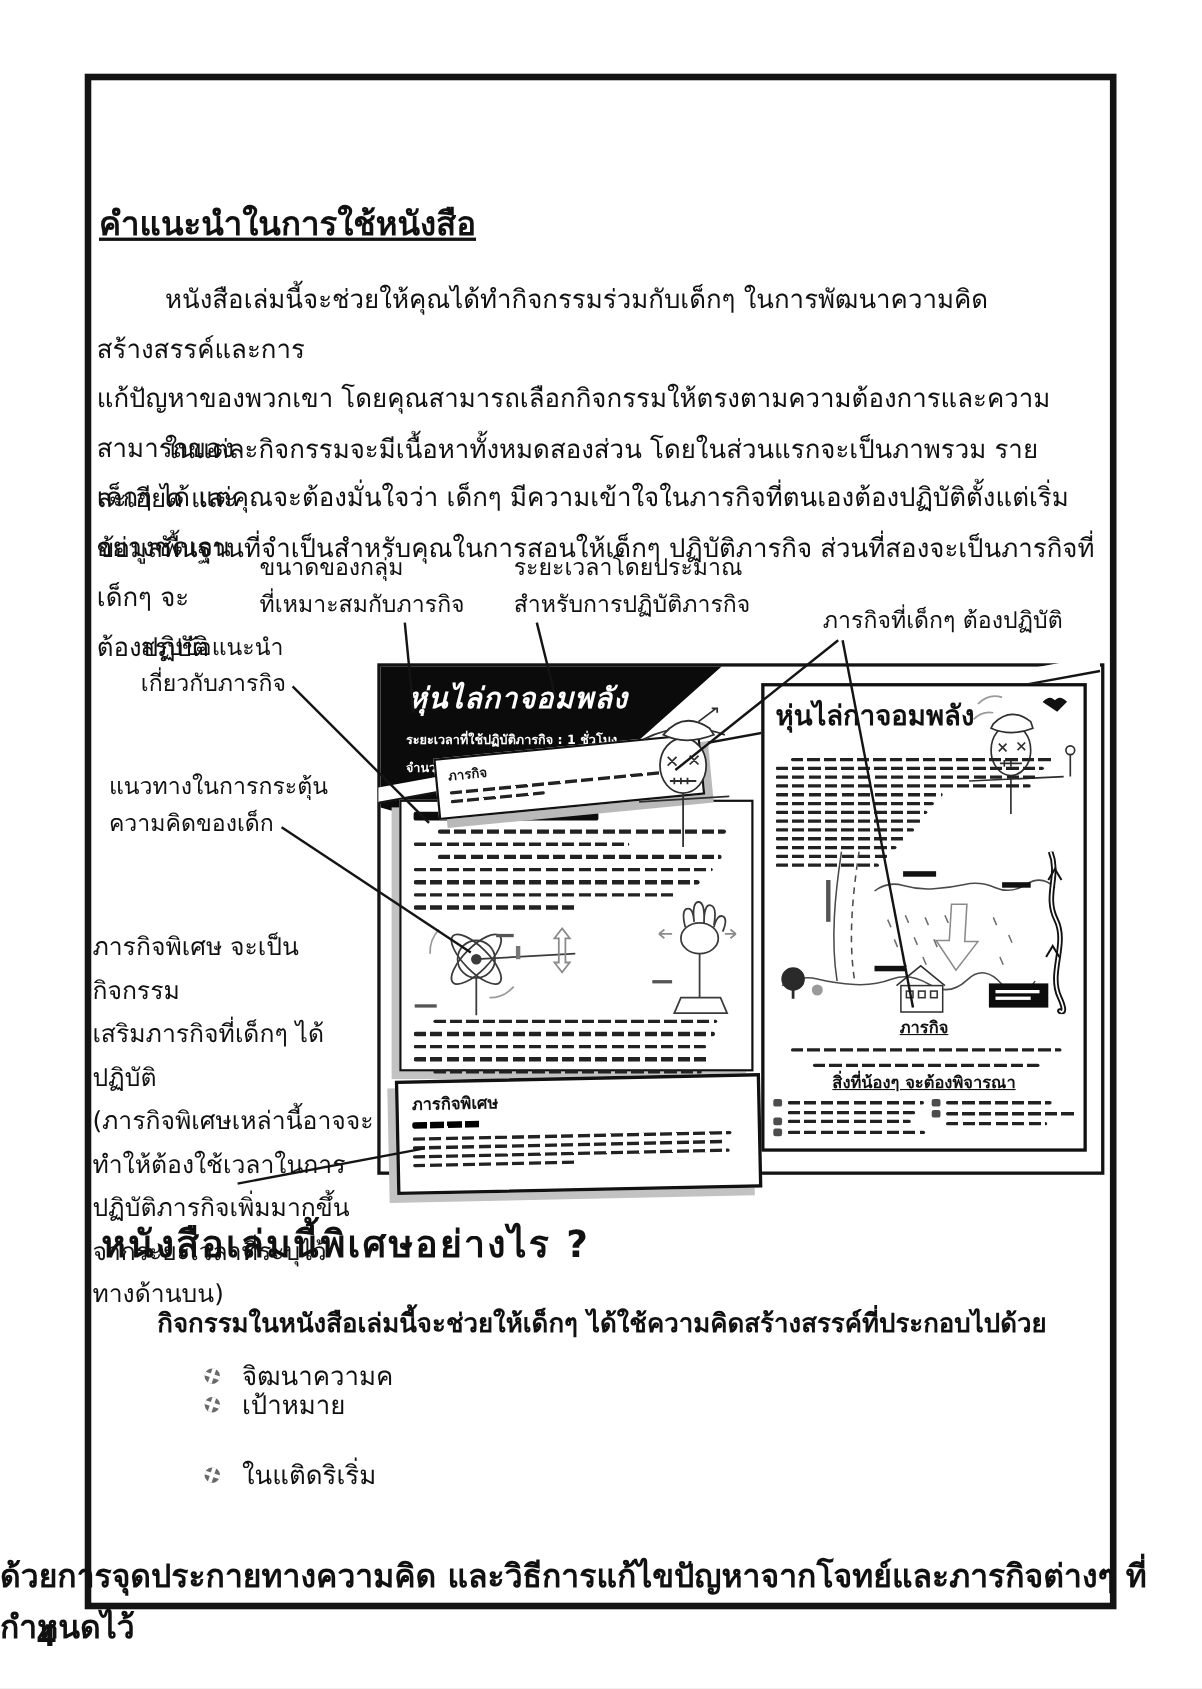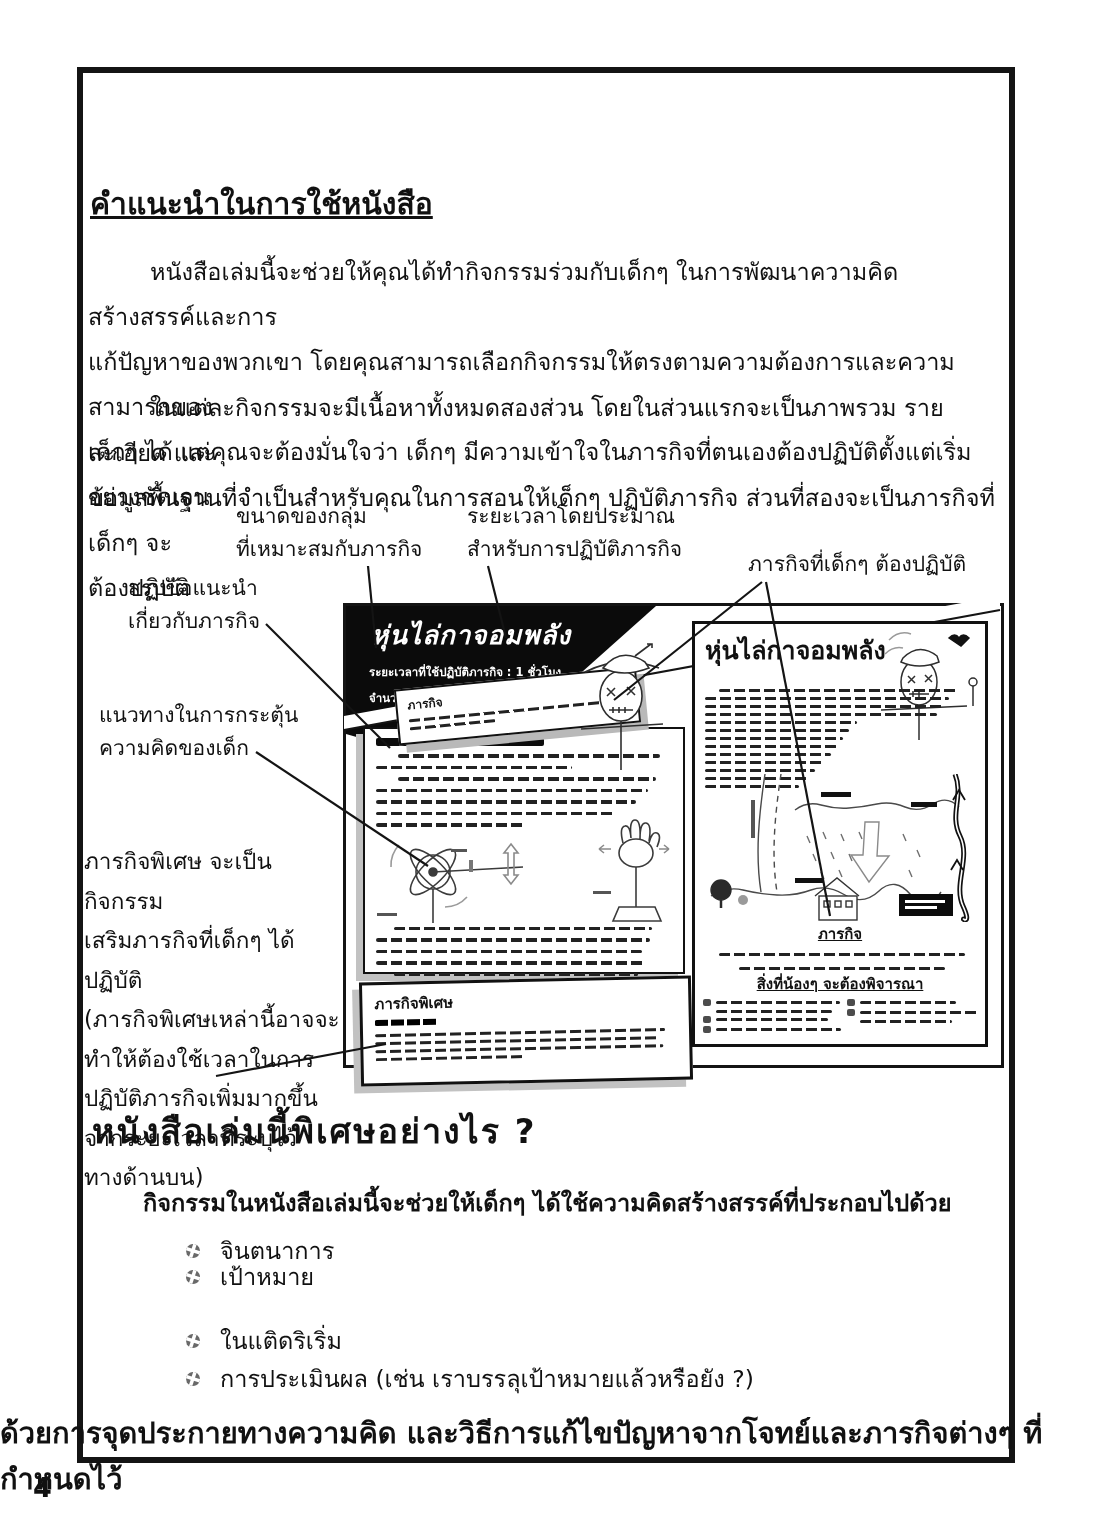--- a/index.html
+++ b/index.html
@@ -283,31 +283,27 @@
       <line x1="256" y1="752" x2="428" y2="866"></line>
       <line x1="216" y1="1076" x2="386" y2="1044"></line>
     </g>
   </svg>
 
   <div class="abs features-heading">หนังสือเล่มนี้พิเศษอย่างไร ?</div>
   <div class="abs features-intro">กิจกรรมในหนังสือเล่มนี้จะช่วยให้เด็กๆ ได้ใช้ความคิดสร้างสรรค์ที่ประกอบไปด้วย</div>
 
   <div class="abs bullet-row" style="top:1232px">
     <div class="bullet-icon"></div>
-    <div class="bullet-label">จินตนาการ</div>
+    <div class="bullet-label">จิฒนาความค</div>
   </div>
   <div class="abs bullet-row" style="top:1258px">
     <div class="bullet-icon"></div>
     <div class="bullet-label">เป้าหมาย</div>
   </div>
   <div class="abs bullet-row" style="top:1322px">
     <div class="bullet-icon"></div>
     <div class="bullet-label">ในแติดริเริ่ม</div>
   </div>
-  <div class="abs bullet-row" style="top:1360px">
-    <div class="bullet-icon"></div>
-    <div class="bullet-label">การประเมินผล (เช่น เราบรรลุเป้าหมายแล้วหรือยัง ?)</div>
-  </div>
 
   <div class="abs closing">ด้วยการจุดประกายทางความคิด และวิธีการแก้ไขปัญหาจากโจทย์และภารกิจต่างๆ ที่กำหนดไว้</div>
 
   <div class="abs page-number">4</div>
 </div>
 
 </body></html>

